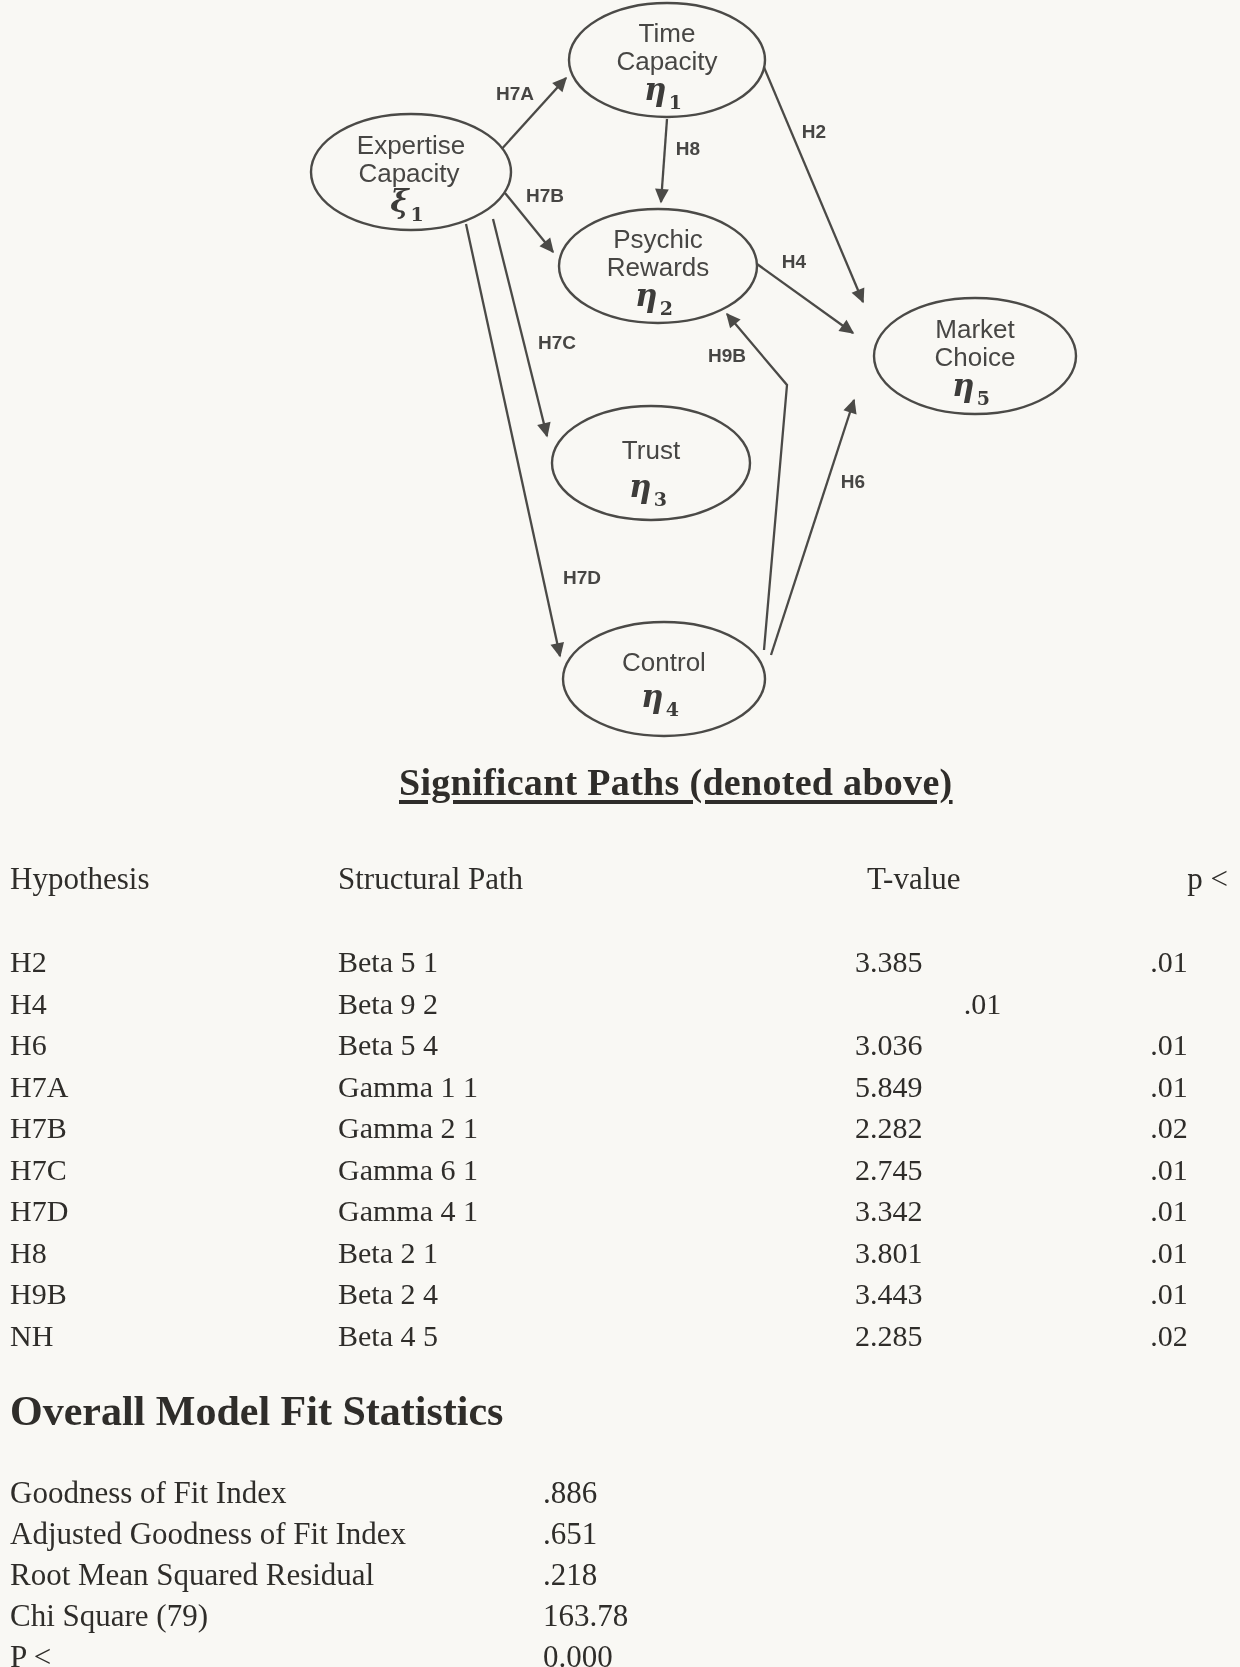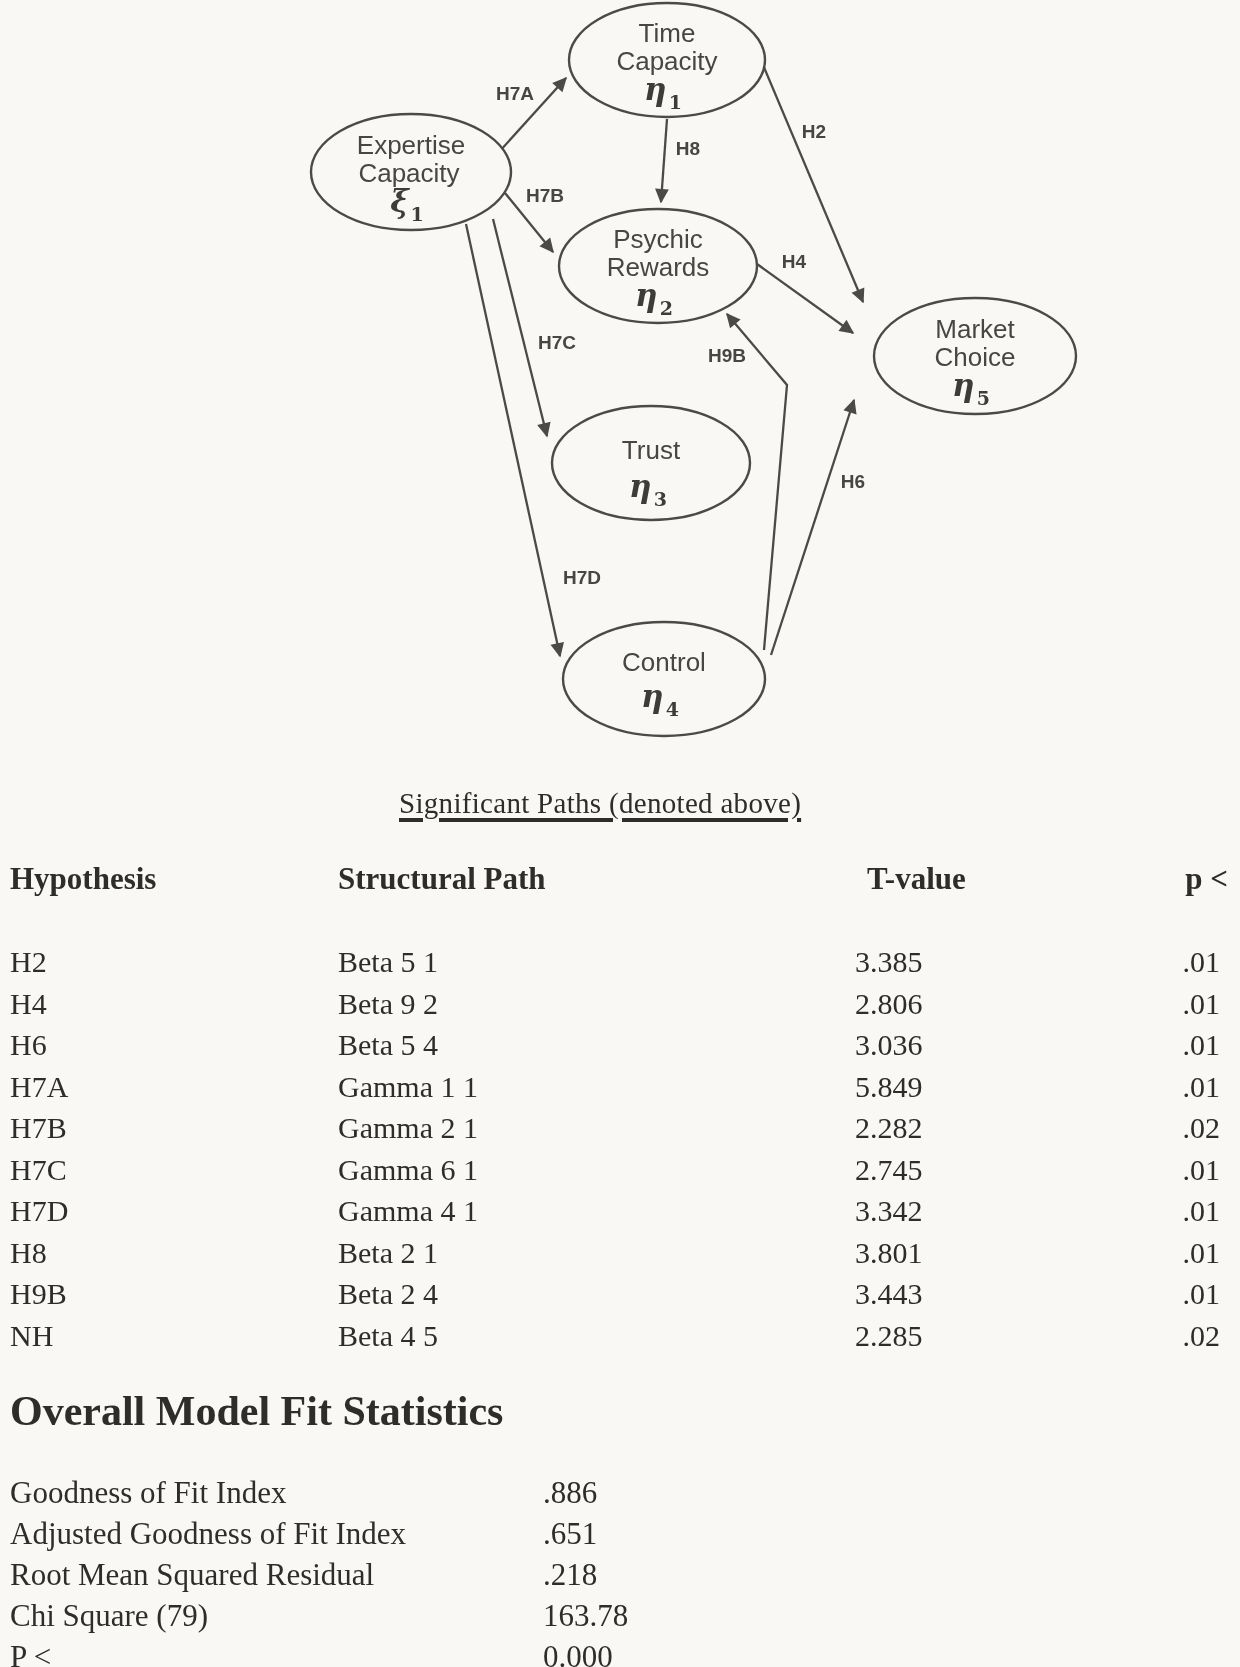--- a/index.html
+++ b/index.html
@@ -27,44 +27,44 @@
     font-size: 31px; fill: #3d3c3a; text-anchor: middle;
   }
   .gsub { font-size: 19px; font-style: normal; }
   .plabel {
     font-family: "Liberation Sans", "DejaVu Sans", sans-serif;
     font-size: 19px; font-weight: bold; fill: #474644; text-anchor: middle;
   }
 
   
   .sp-title {
-    position: absolute; left: 399px; top: 786px;
-    font-size: 29px; font-weight: normal; letter-spacing: 0.3px;
+    position: absolute; left: 399px; top: 765px;
+    font-size: 38px; font-weight: bold; letter-spacing: 0.3px;
     line-height: 34px; white-space: nowrap;
   }
   .sp-title .u {
     text-decoration: underline;
     text-decoration-thickness: 3.5px;
     text-underline-offset: 5px;
   }
   .sp-header {
     position: absolute; left: 0; top: 861px; width: 1240px;
     box-sizing: border-box; padding: 0 12px 0 10px;
     display: grid; grid-template-columns: 328px 517px 263px 1fr;
-    font-size: 31px; font-weight: bold; line-height: 36px;
+    font-size: 31px; font-weight: normal; line-height: 36px;
   }
   .sp-header .c3 { padding-left: 12px; }
   .sp-header .c4 { text-align: right; }
   .sp-rows { position: absolute; left: 0; top: 941px; width: 1240px; }
   .sp-row {
     box-sizing: border-box; padding: 0 12px 0 10px;
     display: grid; grid-template-columns: 328px 517px 263px 1fr;
     font-size: 30px; line-height: 41.5px; height: 41.5px;
   }
-  .sp-row .c4 { text-align: right; padding-right: 8px; }
+  .sp-row .c4 { text-align: center; padding-right: 8px; }
 
   
   .fit-title {
     position: absolute; left: 10px; top: 1394px;
     font-size: 42px; font-weight: bold; line-height: 34px;
   }
   .fit-rows { position: absolute; left: 0; top: 1472px; width: 760px; }
   .fit-row {
     box-sizing: border-box; padding-left: 10px;
     display: grid; grid-template-columns: 533px 1fr;
@@ -162,21 +162,20 @@
   <div class="sp-rows">
     <div class="sp-row">
       <span class="c1">H2</span>
       <span class="c2">Beta 5 1</span>
       <span class="c3">3.385</span>
       <span class="c4">.01</span>
     </div>
     <div class="sp-row">
       <span class="c1">H4</span>
       <span class="c2">Beta 9 2</span>
-      <span class="c3">2.806</span>
       <span class="c4">.01</span>
     </div>
     <div class="sp-row">
       <span class="c1">H6</span>
       <span class="c2">Beta 5 4</span>
       <span class="c3">3.036</span>
       <span class="c4">.01</span>
     </div>
     <div class="sp-row">
       <span class="c1">H7A</span>

